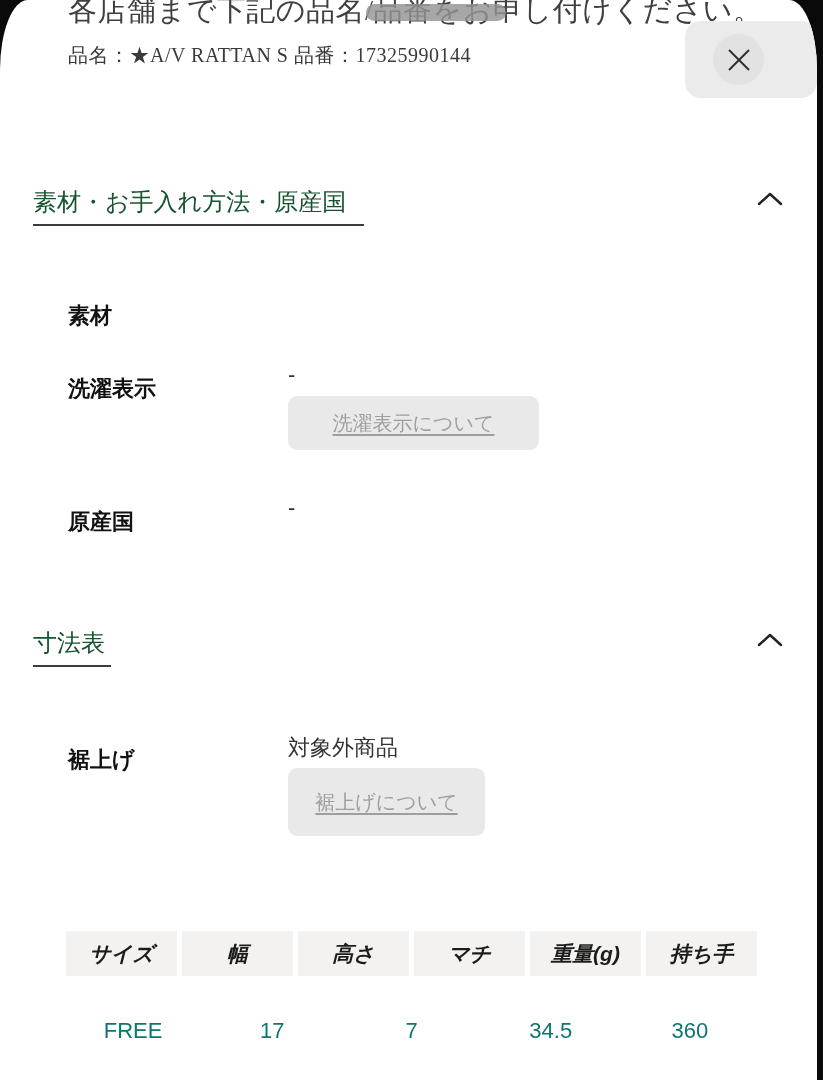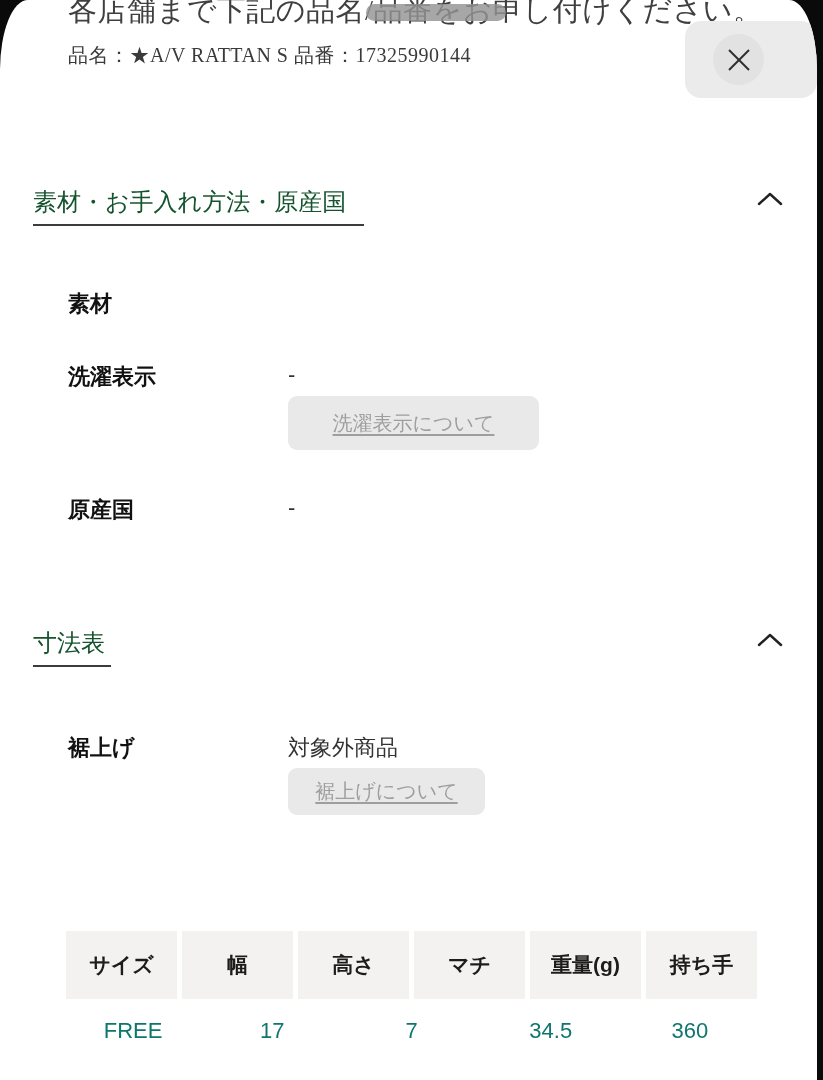--- a/index.html
+++ b/index.html
@@ -52,42 +52,42 @@
   }
   
   .section-title {
     position:absolute; left:33px;
     font-size:24px; color:#14532d; white-space:nowrap;
   }
   .title-rule { position:absolute; left:33px; height:2px; background:#3c3c3c; }
   .chevron { position:absolute; left:756px; width:28px; height:16px; cursor:pointer; }
   .row-label {
     position:absolute; left:68px;
-    font-size:22px; font-weight:bold; color:#111111; white-space:nowrap;
+    font-size:22px; font-weight:bold; color:#111111; white-space:nowrap;margin-top:12px;
   }
   .row-value {
     position:absolute; left:288px;
     font-size:22px; color:#333333; white-space:nowrap;
   }
   .pill-btn {
     position:absolute; left:288px;
     background:#e9e9e9; border:none; border-radius:9px;
     font-family:"Liberation Sans","DejaVu Sans",sans-serif;
     font-size:20px; color:#9e9e9e;
     text-decoration:underline; text-underline-offset:4px;
     cursor:pointer;
   }
   .pill-btn.b1 { top:396px; width:251px; height:54px; }
-  .pill-btn.b2 { top:768px; width:197px; height:47px; }
+  .pill-btn.b2 { top:768px; width:197px; height:68px; }
   
   .size-header, .size-datarow {
     position:absolute; left:66px; width:691px;
     display:flex; gap:5px;
   }
-  .size-header { top:931px; height:68px; }
+  .size-header { top:931px; height:45px;font-style:italic; }
   .size-header .cell {
     flex:1; background:#f3f2f0;
     display:flex; align-items:center; justify-content:center;
     font-size:21px; font-weight:bold; color:#1c1c1c;
   }
   .size-datarow { top:1008px; height:46px; }
   .size-datarow .cell {
     flex:1; display:flex; align-items:center; justify-content:center;
     font-size:22px; color:#0f766e;
   }

